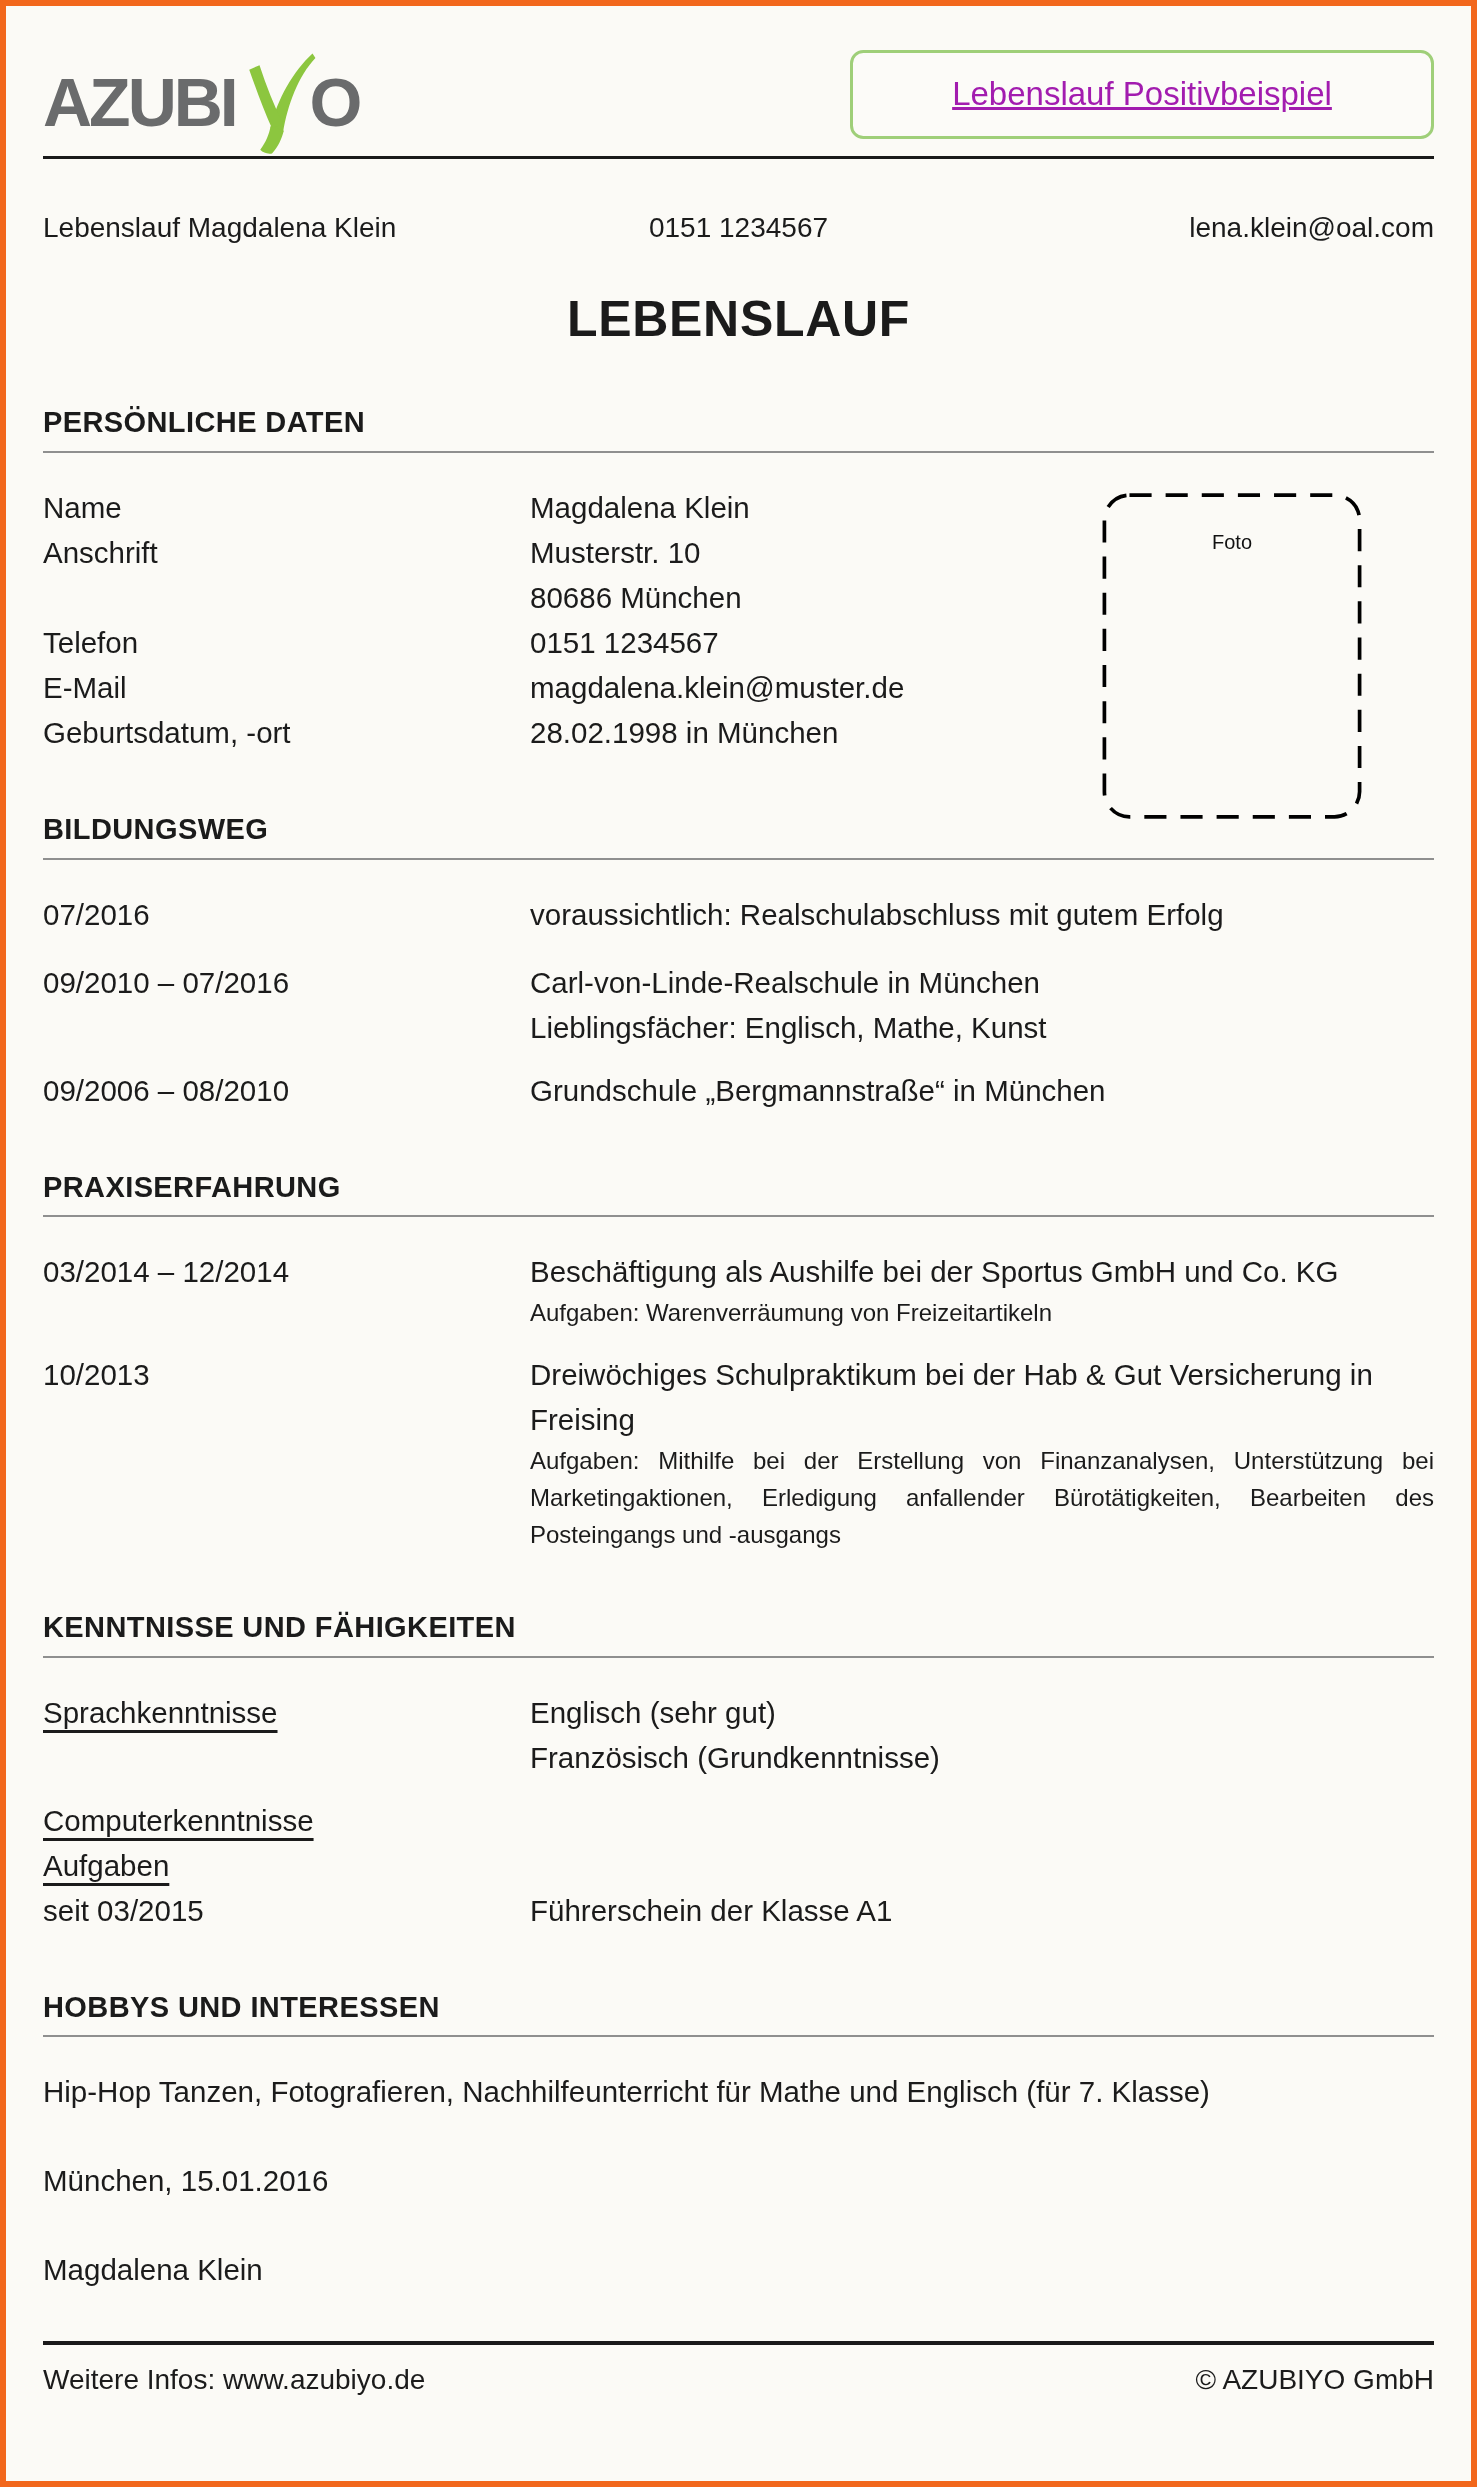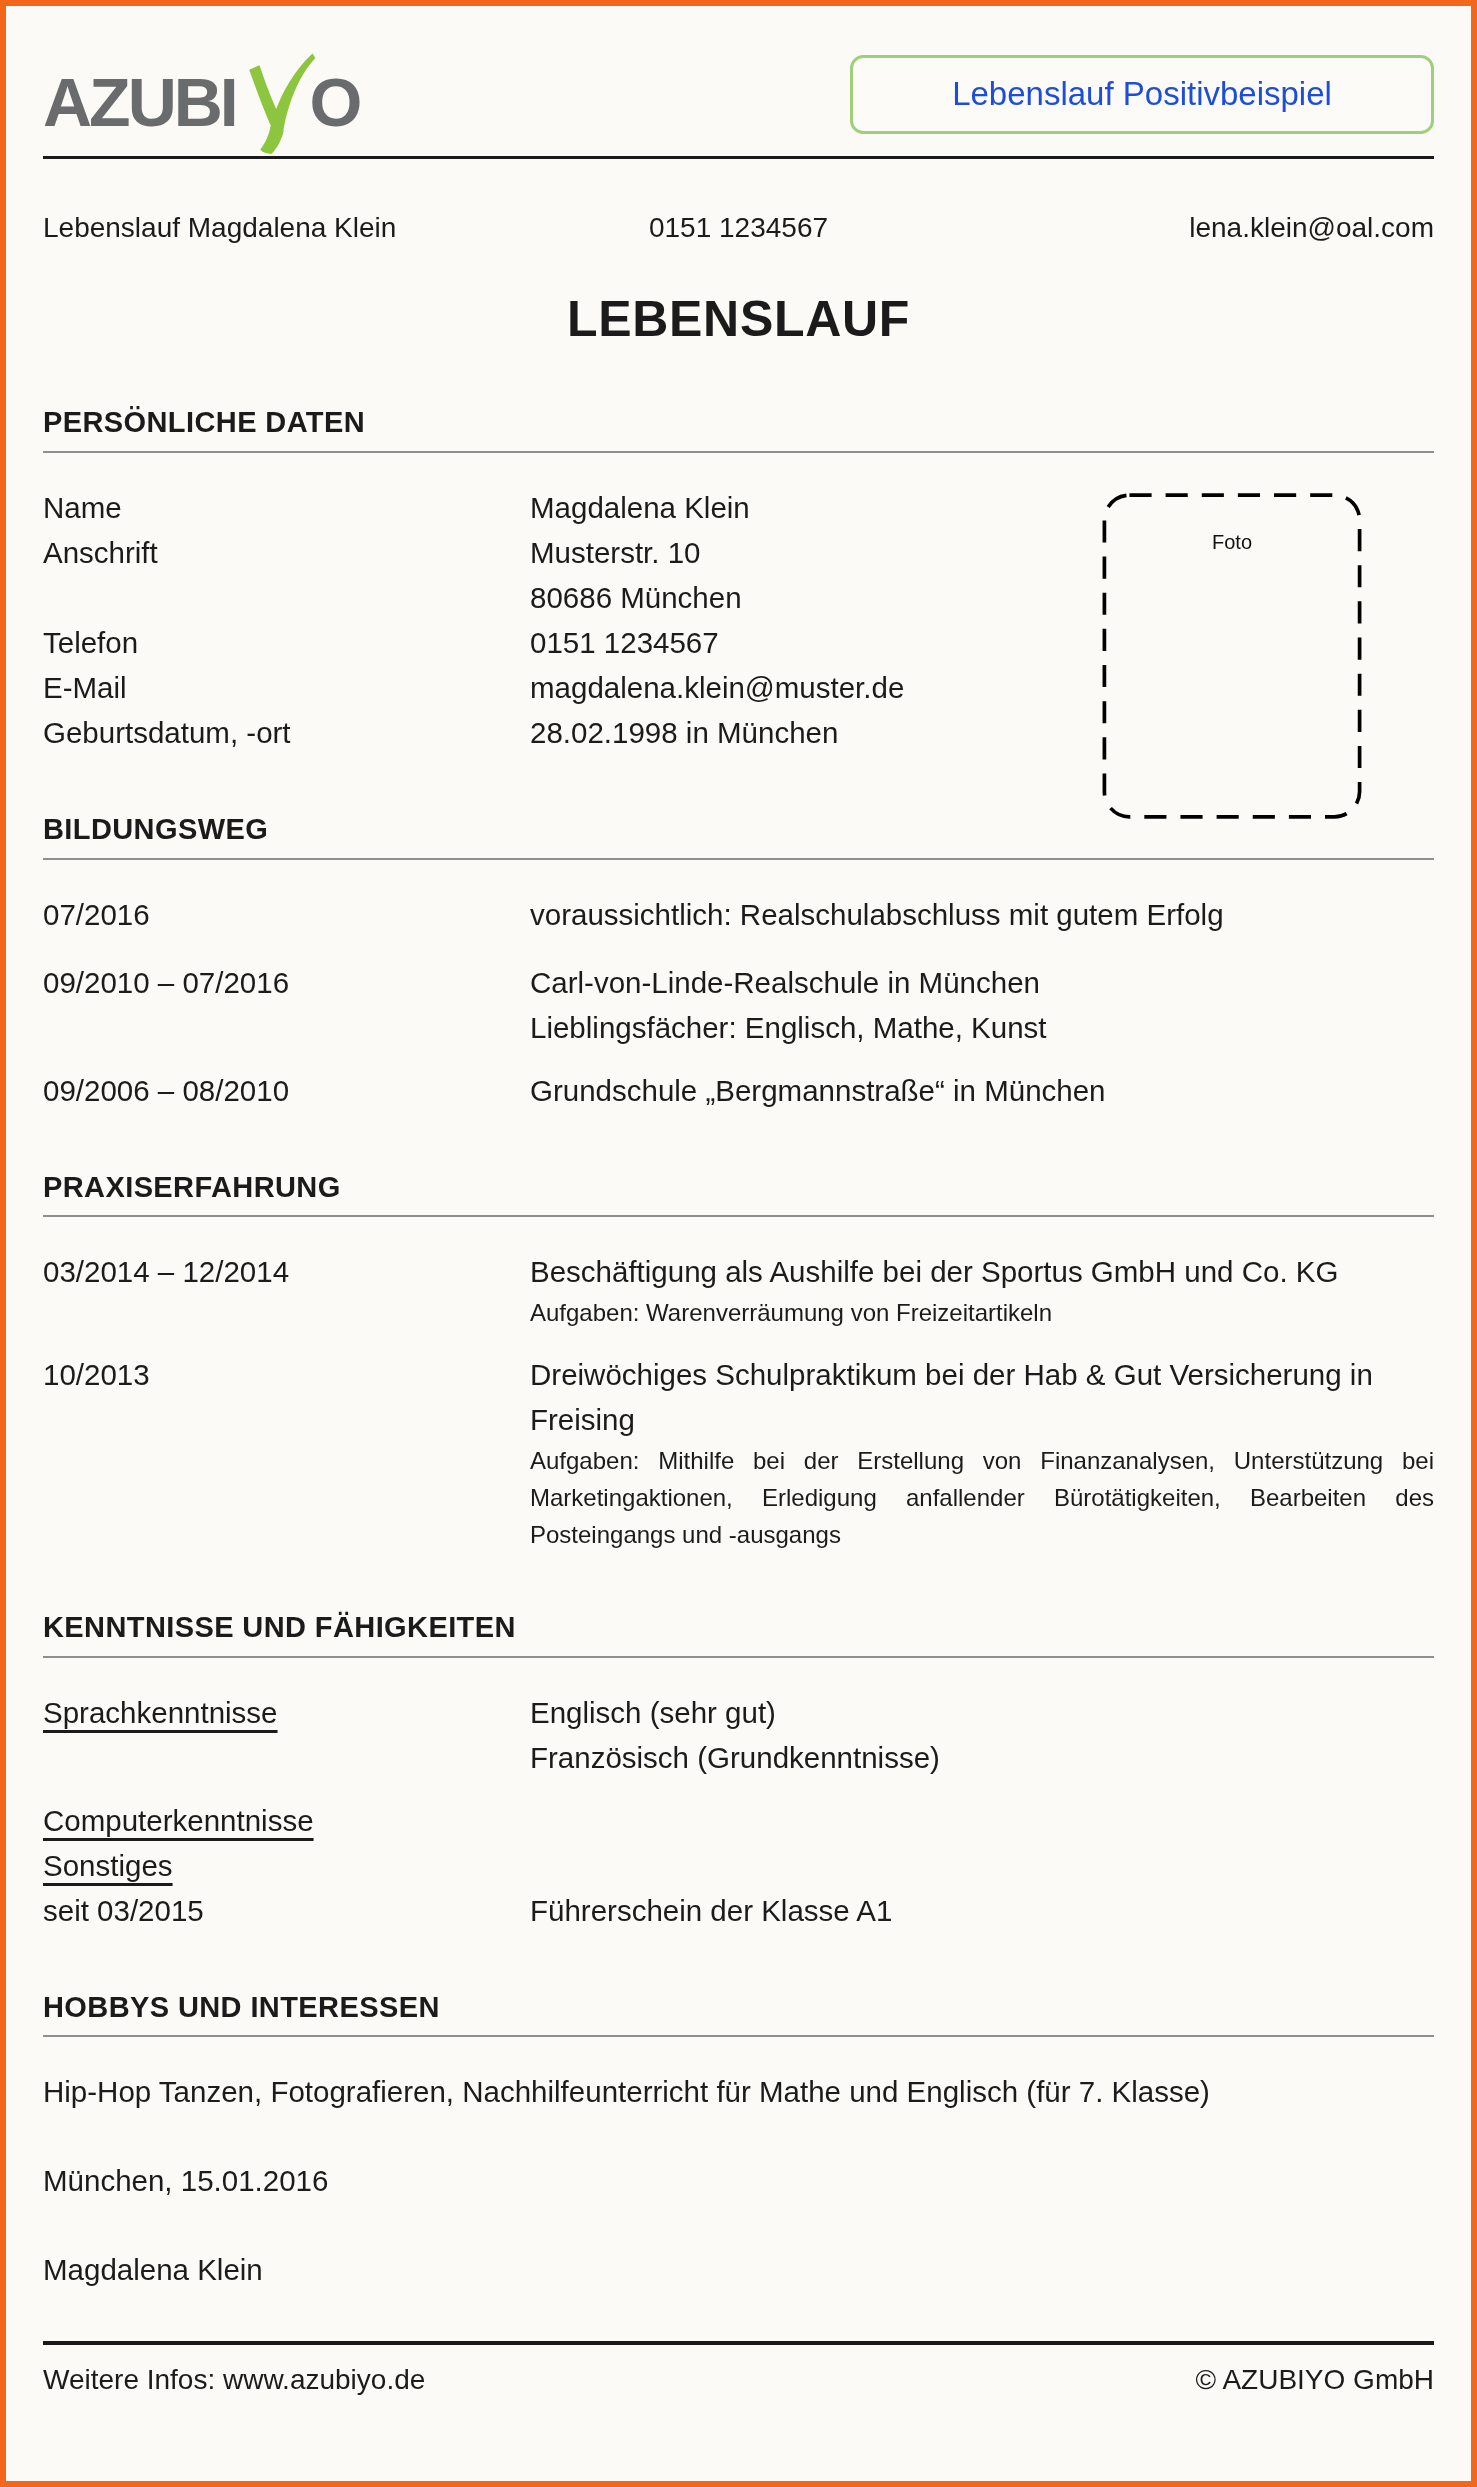--- a/index.html
+++ b/index.html
@@ -25,23 +25,23 @@
   }
   .logo { display:flex; align-items:flex-end; line-height:1; }
   .logo .ltr {
     font-size:68px; font-weight:700; color:#6A6B6C; letter-spacing:-3px;
   }
   .logo svg { display:block; margin:0 -7.4px -19px -5.9px; }
 
   .badge {
     border:3.7px solid #9FCF79; border-radius:13.3px;
     background:#FCFBF8;
-    width:584px; height:79px;
+    width:584px; height:89px;
     display:flex; align-items:center; justify-content:center;
-    font-size:33px; color:#1d4ed8;
+    font-size:33px; color:#a21caf;text-decoration:underline;
   }
 
   .rule-black { border:none; border-top:3.7px solid #1a1a1a; margin-top:7.4px; }
 
   
   .contact-bar { display:flex; margin-top:53px; font-size:28px; }
   .contact-bar .c-left  { flex:1; text-align:left; }
   .contact-bar .c-mid   { flex:1; text-align:center; }
   .contact-bar .c-right { flex:1; text-align:right; }
 
@@ -212,21 +212,21 @@
         <div class="dcol"><span class="ul-label">Sprachkenntnisse</span></div>
         <div class="vcol">
           <div>Englisch (sehr gut)</div>
           <div>Französisch (Grundkenntnisse)</div>
         </div>
       </div>
       <div class="drow">
         <div class="dcol"><span class="ul-label">Computerkenntnisse</span></div>
       </div>
       <div class="drow">
-        <div class="dcol"><span class="ul-label">Sonstiges</span></div>
+        <div class="dcol"><span class="ul-label">Aufgaben</span></div>
         <div class="vcol"></div>
       </div>
       <div class="drow">
         <div class="dcol">seit 03/2015</div>
         <div class="vcol">Führerschein der Klasse A1</div>
       </div>
     </div>
   </div>
 
   <div class="section">

